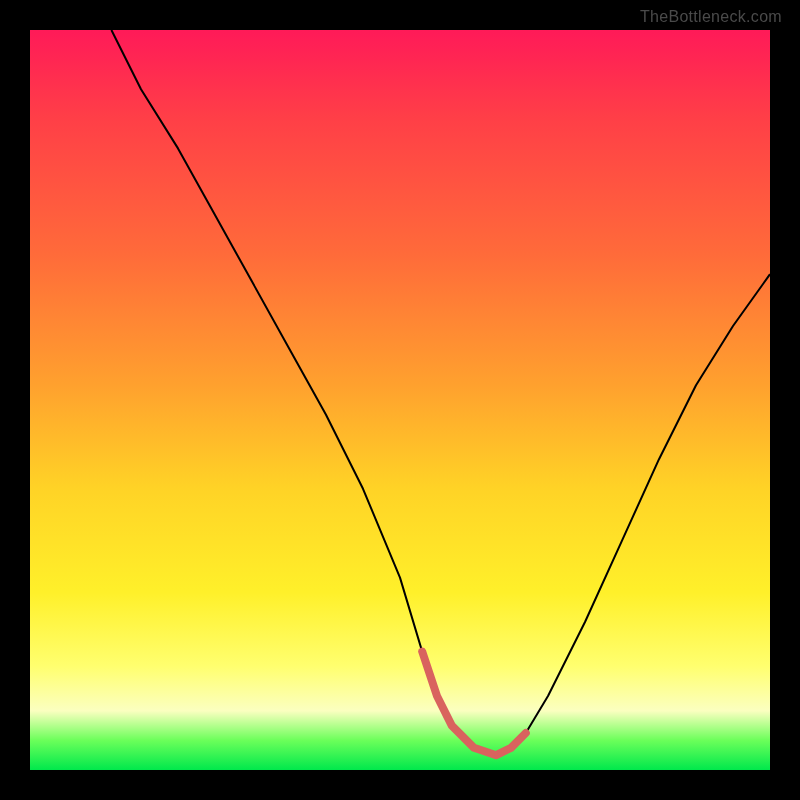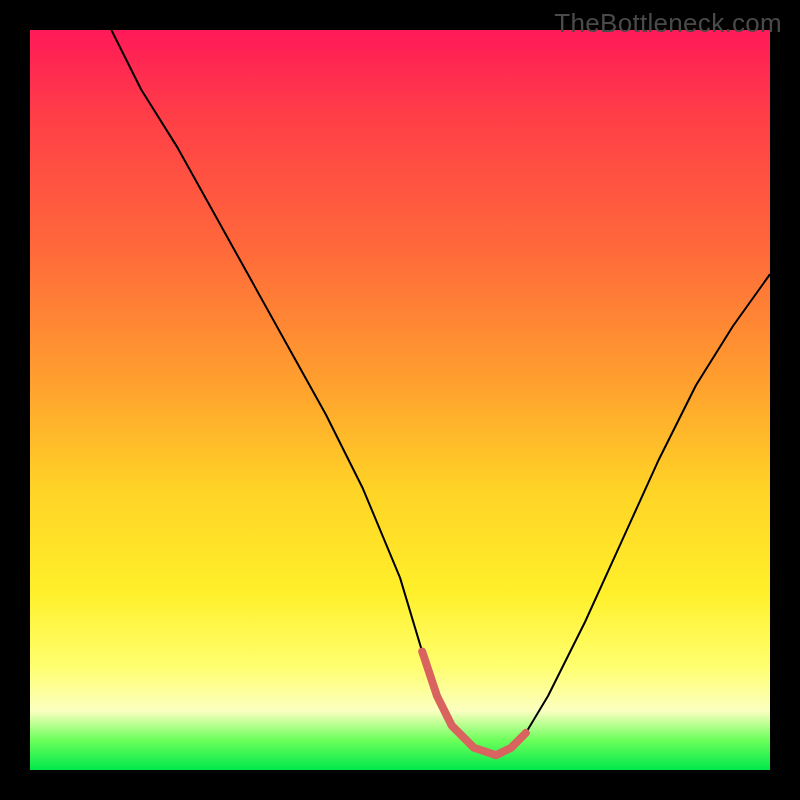--- a/index.html
+++ b/index.html
@@ -47,21 +47,21 @@
     position: absolute;
     left: 0; top: 0;
     width: 740px;
     height: 740px;
   }
   .watermark {
     position: absolute;
     top: 8px;
     right: 18px;
     color: #4a4a4a;
-    font-size: 26px;
+    font-size: 16px;
     font-weight: 500;
     letter-spacing: 0.3px;
     text-align: right;
   }
 </style>
 </head>
 <body>
 
 <div class="wrap">
   <div class="plot">

